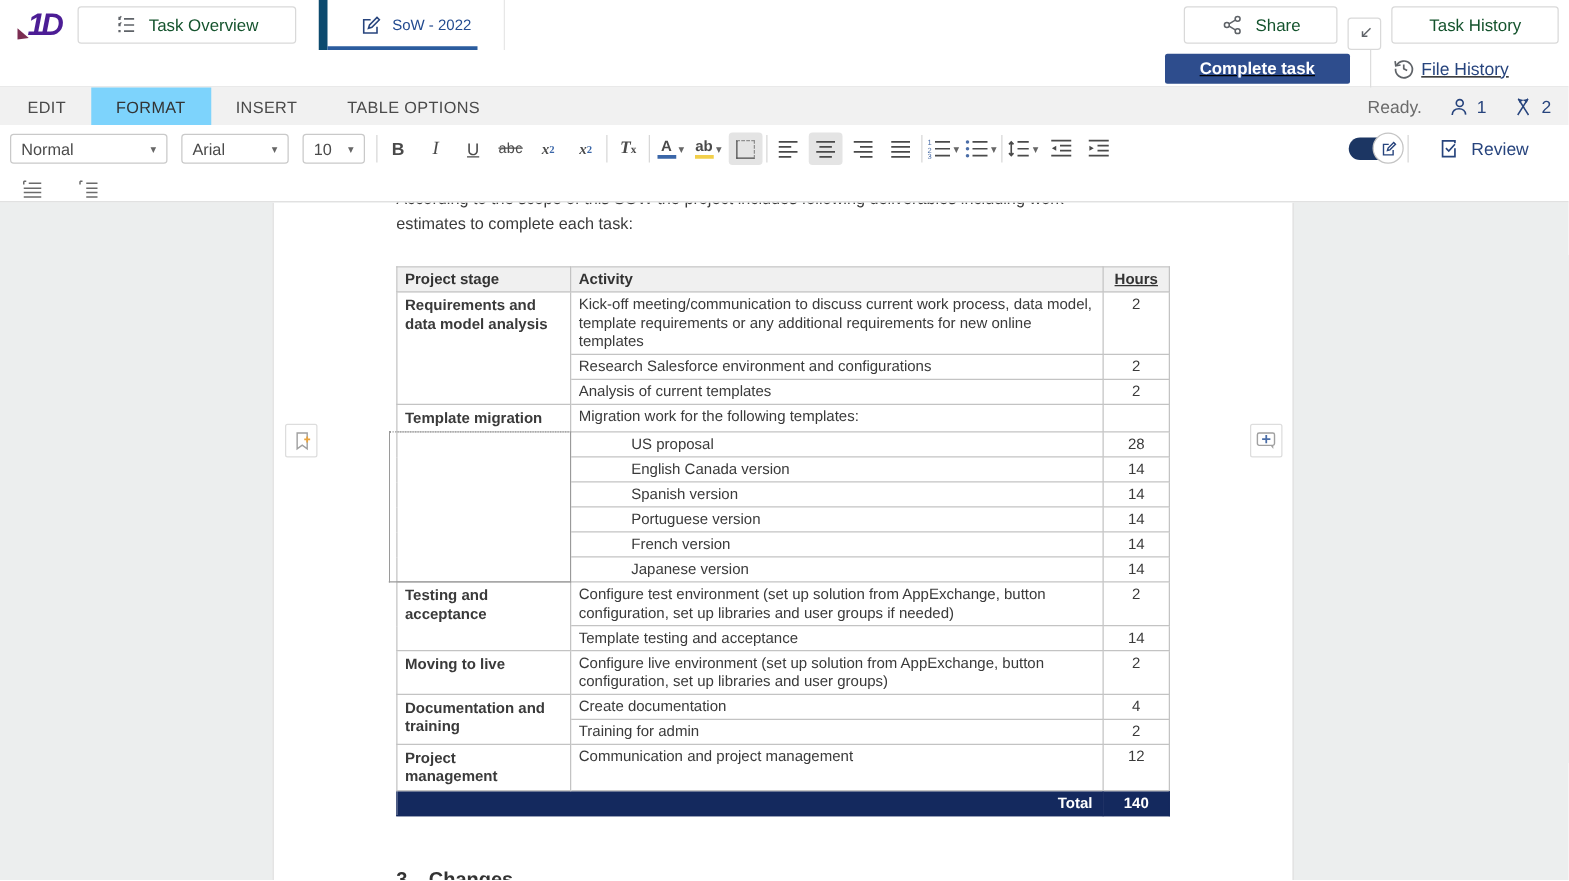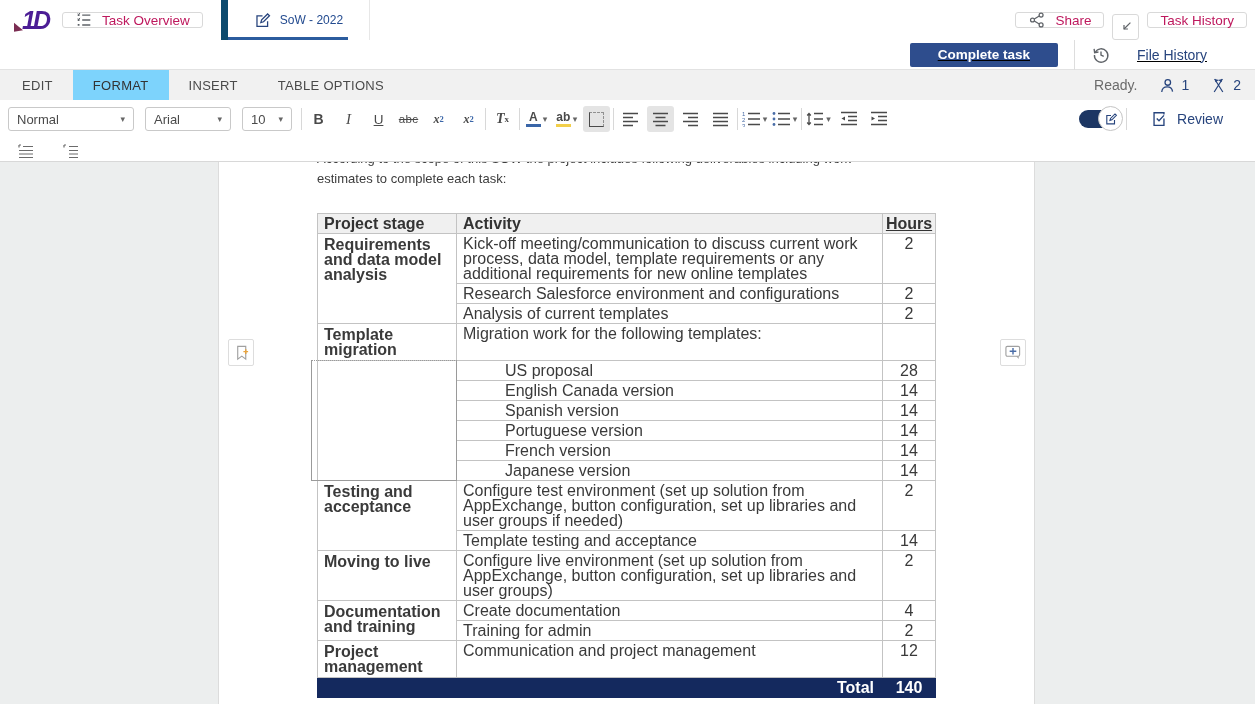--- a/index.html
+++ b/index.html
@@ -8,37 +8,37 @@
   .icon svg { display:block; }
   .divider-v { width:1px; background:#d8d8d8; height:22px; align-self:center; }
 
   
   .topbar { height:40px; display:flex; align-items:stretch; background:#fff; position:relative; }
   .logo { display:flex; align-items:center; padding:0 14px 0 12px; position:relative; }
   .logo-tri { width:0; height:0; border-left:9px solid #7b2d52; border-top:9px solid transparent;
     position:absolute; left:14px; bottom:9px; transform:skewY(-8deg); }
   .logo-text { font-size:25px; font-weight:800; color:#4c1d95; letter-spacing:-3px; font-style:italic; padding-left:10px; }
   .btn-outline { display:flex; align-items:center; gap:9px; border:1px solid #d9d9d9; border-radius:3px;
-    background:#fff; color:#be185d; font-size:13.5px; padding:0 12px; height:16px; align-self:center; cursor:pointer;
+    background:#fff; color:#14532d; font-size:13.5px; padding:0 29px; height:30px; align-self:center; cursor:pointer;
     font-family:inherit; }
   .doc-tab { display:flex; align-items:center; gap:9px; padding:0 26px; margin-left:18px;
     border-left:7px solid #0c4a6e; border-right:1px solid #e7e7e7; position:relative;
     color:#224a8f; font-size:12px; }
   .doc-tab .underline { position:absolute; left:0; bottom:0; height:3px; width:85%; background:#2b5c9e; }
   .topbar-right { margin-left:auto; display:flex; align-items:flex-end; gap:8px; padding-right:8px; }
   .sq-btn { width:27px; height:26px; display:flex; align-items:center; justify-content:center;
     border:1px solid #d9d9d9; border-radius:3px; background:#fff; cursor:pointer; }
 
   
   .actionbar { height:30px; display:flex; align-items:center; justify-content:flex-end;
     border-bottom:1px solid #e2e2e2; background:#fff;text-decoration:underline; }
   .complete-btn { background:#2e4d8d; color:#fff; font-weight:bold; font-size:13.5px; border:none;
     border-radius:2px; height:24px; padding:0 28px; cursor:pointer; font-family:inherit; }
   .actionbar .bar-div { width:1px; height:30px; background:#ddd; margin:0 16px 0 16px; }
-  .file-history { display:flex; align-items:center; gap:26px; color:#27447d; font-size:14px;
+  .file-history { display:flex; align-items:center; gap:4px; color:#27447d; font-size:14px;
     padding-right:48px; cursor:pointer; }
 
   
   .menubar { height:30px; background:#f1f1f1; display:flex; align-items:stretch; font-size:13px; color:#4a4a4a; }
   .menu-tab { display:flex; align-items:center; padding:0 20px; letter-spacing:.3px; cursor:pointer; }
   .menu-tab.first { margin-left:2px; }
   .menu-tab.active { background:#7dd3fc; color:#333; }
   .menubar-right { margin-left:auto; display:flex; align-items:center; gap:20px; padding-right:14px; }
   .status-text { color:#6b6b6b; font-size:14px; }
   .count-item { display:flex; align-items:center; gap:5px; color:#27447d; font-size:14px; cursor:pointer; }
@@ -88,21 +88,21 @@
   .margin-btn { position:absolute; top:177px; width:26px; height:27px; background:#fff;
     border:1px solid #ddd; border-radius:2px; display:flex; align-items:center; justify-content:center; cursor:pointer; }
   .margin-btn.left { left:228px; }
   .margin-btn.right { left:1000px; }
 
   .intro-clip { margin:0 0 0 98px; width:650px; height:30px; overflow:hidden; }
   .intro-inner { margin-top:-13px; font-size:13px; line-height:19.5px; color:#3c3c3c; }
   .intro-inner div { white-space:nowrap; }
 
   table.sow { border-collapse:collapse; margin:21px 0 0 98px; width:618px; table-layout:fixed;
-    font-size:16px; color:#3a3a3a; }
+    font-size:12px; color:#3a3a3a; }
   table.sow col.c-stage { width:139px; } table.sow col.c-act { width:426px; } table.sow col.c-hrs { width:53px; }
   table.sow th, table.sow td { border:1px solid #c3c3c3; vertical-align:top; line-height:15px; }
   table.sow th { background:#f0f0f0; font-weight:bold; text-align:left; padding:2px 6px; color:#333; }
   table.sow th.h-hours { text-align:center; padding:2px 2px;text-decoration:underline; }
   td.stage { font-weight:bold; padding:3px 14px 3px 6px; }
   td.activity { padding:2px 6px;margin-top:20px; }
   td.activity.indent { padding-left:48px; }
   td.hours { text-align:center; padding:2px 2px; }
   td.stage.selected { position:relative; }
   .sel-outline { position:absolute; left:-7px; top:-1px; right:-1px; bottom:-1px;

